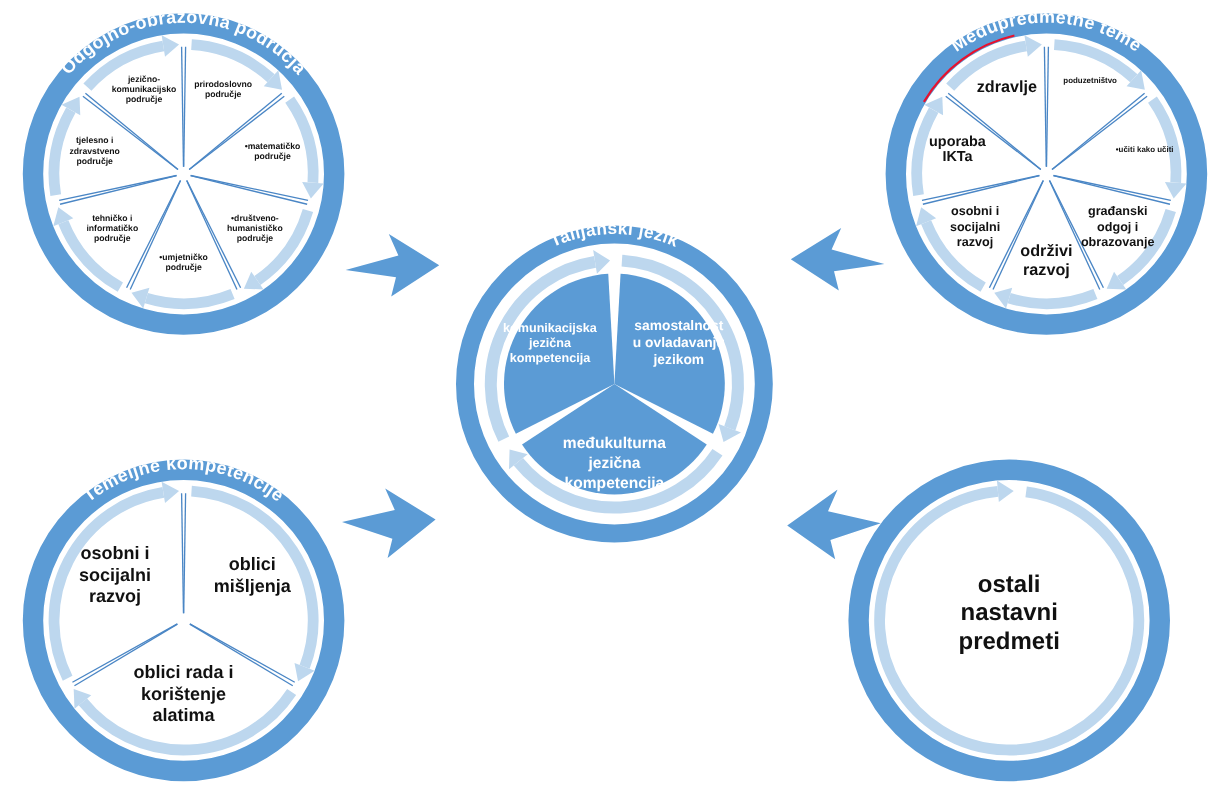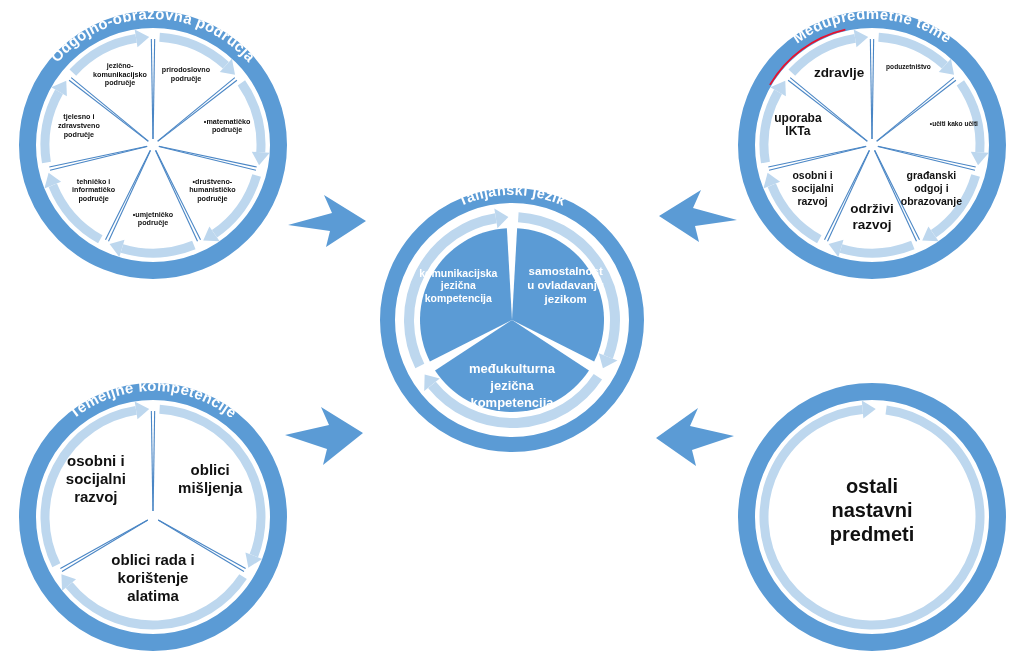--- a/index.html
+++ b/index.html
@@ -188,21 +188,21 @@
         <text x="202.15767664977295" y="103" class="lbl" font-size="15" text-anchor="middle"><tspan x="202.15767664977295" dy="0">oblici</tspan><tspan x="202.15767664977295" dy="18">mišljenja</tspan></text>
         <text x="145" y="193" class="lbl" font-size="15" text-anchor="middle"><tspan x="145" dy="0">oblici rada i</tspan><tspan x="145" dy="18">korištenje</tspan><tspan x="145" dy="18">alatima</tspan></text>
         <text x="87.84232335022705" y="94" class="lbl" font-size="15" text-anchor="middle"><tspan x="87.84232335022705" dy="0">osobni i</tspan><tspan x="87.84232335022705" dy="18">socijalni</tspan><tspan x="87.84232335022705" dy="18">razvoj</tspan></text>
         <defs>
           <path id="tp-w-bl" d="M 26.598729780975532 101.90546194096575 A 126 126 0 0 1 263.40127021902447 101.90546194096575" fill="none"></path>
         </defs>
         <text class="title-text" font-size="15" letter-spacing="0.3"><textPath href="#tp-w-bl" startOffset="50%" text-anchor="middle">Temeljne kompetencije</textPath></text>
       </svg>
   </div>
 
-  <div class="wheel" style="left:727px;top:372px;">
+  <div class="wheel" style="left:696px;top:372px;">
     <svg width="290" height="290" viewBox="0 0 290 290" id="w-br">
         <circle cx="145" cy="145" r="125.5" fill="none" stroke="#5b9bd5" stroke-width="17"></circle>
         <g>
           <path d="M 159.09682875976557 37.923954971628476 A 108 108 0 1 1 135.5871797832529 37.41097260609148" fill="none" stroke="#bdd7ee" stroke-width="9" stroke-linecap="butt"></path>
           <polygon points="148.76914564387013,37.065790681937656 134.802778098524,28.445220323265772 136.37158146798183,46.376724888917195" fill="#bdd7ee"></polygon>
         </g>
         <text x="145" y="121" class="lbl" font-size="20" text-anchor="middle"><tspan x="145" dy="0">ostali</tspan><tspan x="145" dy="24">nastavni</tspan><tspan x="145" dy="24">predmeti</tspan></text>
       </svg>
   </div>
 

